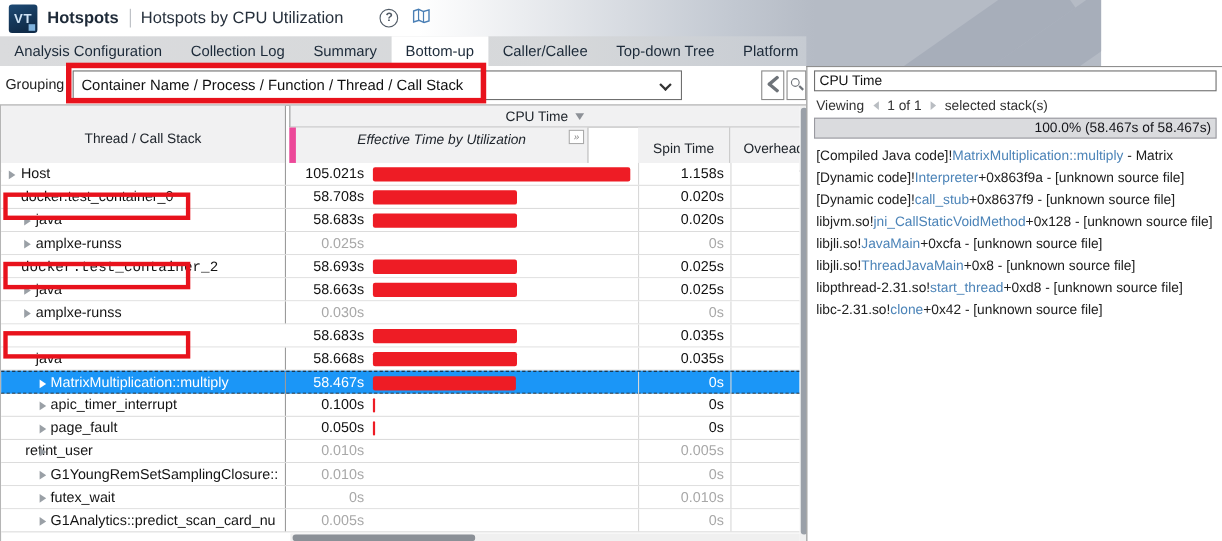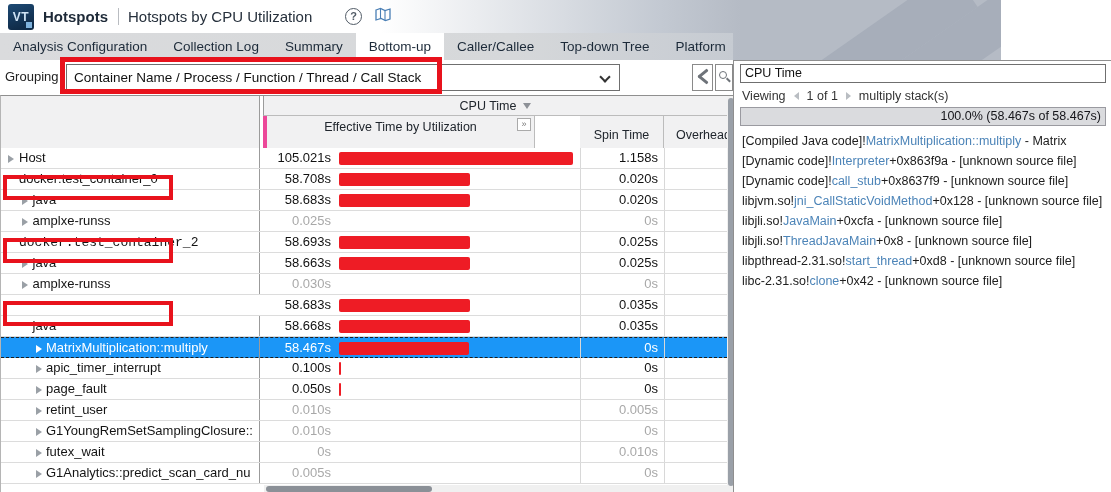--- a/index.html
+++ b/index.html
@@ -51,22 +51,22 @@
   
   #grid { position:absolute; left:0; top:95px; width:733px; height:397px; background:#fff;
     border-top:1px solid #8f8f8f; border-left:1px solid #b5b5b5; }
   .hcell { position:absolute; background:#f1f1f2; font-size:12.5px; color:#20262d; }
   #h-tree { left:0; top:0; width:259px; height:60px; border-right:1px solid #9b9b9b; border-bottom:1px solid #9b9b9b;
     display:flex; flex-direction:column; justify-content:center; text-align:center; line-height:16px; }
   #h-cpu { left:262px; top:0; width:464px; height:20px; border-bottom:1px solid #bcbcbc; border-left:1px solid #9b9b9b;
     display:flex; align-items:center; justify-content:center; }
   .sort-tri { width:0; height:0; border-left:4.5px solid transparent; border-right:4.5px solid transparent;
     border-top:6px solid #8d9197; margin-left:7px; }
-  #h-eff { left:262px; top:20px; width:272px; height:40px; border-left:4px solid #ec4899; border-bottom:1px solid #9b9b9b;
-    border-right:1px solid #bcbcbc; text-align:center; }
+  #h-eff { left:262px; top:20px; width:272px; height:40px; border-left:6px solid #ec4899; border-bottom:1px solid #9b9b9b;
+    border-right:1px solid #bcbcbc; text-align:center;font-style:italic; }
   #h-eff .t1 { margin-top:4px; }
   #legend { display:flex; justify-content:center; gap:13px; margin-top:19px; }
   .chip { display:flex; align-items:center; gap:4px; font-size:12.5px; }
   .chip i { width:7px; height:13px; border-radius:2.5px; display:inline-block; }
   #expand-col-btn { position:absolute; right:3px; top:2px; width:14px; height:13px; border:1px solid #aaa;
     background:#fff; font-size:9px; line-height:11px; color:#777; text-align:center; }
   #h-spin { left:579px; top:20px; width:84px; height:40px; line-height:39px; text-align:center;
     border-bottom:1px solid #9b9b9b; border-right:1px solid #bcbcbc; }
   #h-ovh  { left:663px; top:20px; width:63px; height:40px; line-height:39px; padding-left:12px;
     border-bottom:1px solid #9b9b9b; white-space:nowrap; overflow:hidden; }
@@ -156,20 +156,21 @@
     <div class="tool-btn" id="search-btn">
       <span class="lens"></span>
       <span class="lens-tail"></span>
     </div>
   </div>
 
   <div class="red-rect" style="left:60px; top:57px; width:382px; height:37px;"></div>
 
   <div id="grid">
     <div class="hcell" id="h-tree">
+      <div>Thread / Call Stack</div>
     </div>
     <div class="hcell" id="h-cpu">
       <span>CPU Time</span>
       <span class="sort-tri"></span>
     </div>
     <div class="hcell" id="h-eff">
       <div class="t1">Effective Time by Utilization</div>
       <div id="legend">
           <div class="chip">
             <i style="background: rgb(157, 162, 168);"></i>
@@ -295,21 +296,21 @@
         <div class="grow" style="top: 231px;">
           <div class="cell c-tree"><div class="tri closed" style="left: 35px;"></div><span style="padding-left: 45px; display: inline-block;">page_fault</span></div>
           <div class="cell c-val">0.050s</div>
           <div class="cell c-bar">
             <div class="bar" style="width: 1.8px;"></div>
           </div>
           <div class="cell c-spin">0s</div>
           <div class="cell c-ovh"></div>
         </div>
         <div class="grow muted" style="top: 252px;">
-          <div class="cell c-tree"><div class="tri closed" style="left: 35px;"></div><span style="padding-left: 45px; display: inline-block;">retint_user</span></div>
+          <div class="cell c-tree"><div class="tri closed" style="left: 35px;"></div><span style="padding-left: 22px; display: inline-block;">retint_user</span></div>
           <div class="cell c-val">0.010s</div>
           <div class="cell c-bar"></div>
           <div class="cell c-spin">0.005s</div>
           <div class="cell c-ovh"></div>
         </div>
         <div class="grow muted" style="top: 273px;">
           <div class="cell c-tree"><div class="tri closed" style="left: 35px;"></div><span style="padding-left: 45px; display: inline-block;">G1YoungRemSetSamplingClosure::</span></div>
           <div class="cell c-val">0.010s</div>
           <div class="cell c-bar"></div>
           <div class="cell c-spin">0s</div>
@@ -342,21 +343,21 @@
       <div class="red-rect thin" style="left: 2px; top: 205px; width: 170px; height: 25px;"></div>
     </div>
 
   <div id="stack-panel">
     <div id="metric-box">CPU Time</div>
     <div id="viewing-row">
       <span>Viewing</span>
       <span class="nav-tri nav-prev"></span>
       <span>1 of 1</span>
       <span class="nav-tri nav-next"></span>
-      <span>multiply stack(s)</span>
+      <span>selected stack(s)</span>
     </div>
     <div id="stack-meter">100.0% (58.467s of 58.467s)</div>
     <div id="frames">
         <div class="frame"><span>[Compiled Java code]!</span><span class="fn">MatrixMultiplication::multiply</span><span> - Matrix</span></div>
         <div class="frame"><span>[Dynamic code]!</span><span class="fn">Interpreter</span><span>+0x863f9a - [unknown source file]</span></div>
         <div class="frame"><span>[Dynamic code]!</span><span class="fn">call_stub</span><span>+0x8637f9 - [unknown source file]</span></div>
         <div class="frame"><span>libjvm.so!</span><span class="fn">jni_CallStaticVoidMethod</span><span>+0x128 - [unknown source file]</span></div>
         <div class="frame"><span>libjli.so!</span><span class="fn">JavaMain</span><span>+0xcfa - [unknown source file]</span></div>
         <div class="frame"><span>libjli.so!</span><span class="fn">ThreadJavaMain</span><span>+0x8 - [unknown source file]</span></div>
         <div class="frame"><span>libpthread-2.31.so!</span><span class="fn">start_thread</span><span>+0xd8 - [unknown source file]</span></div>

